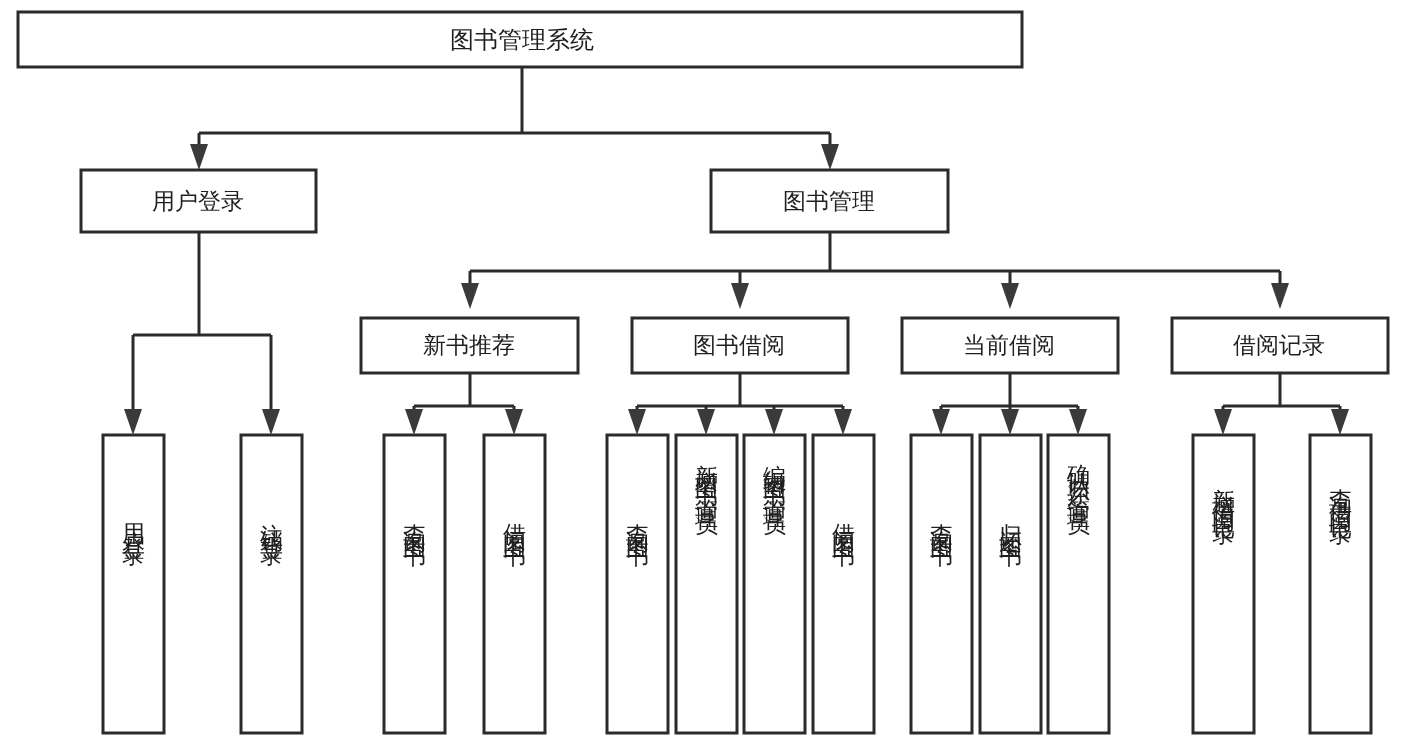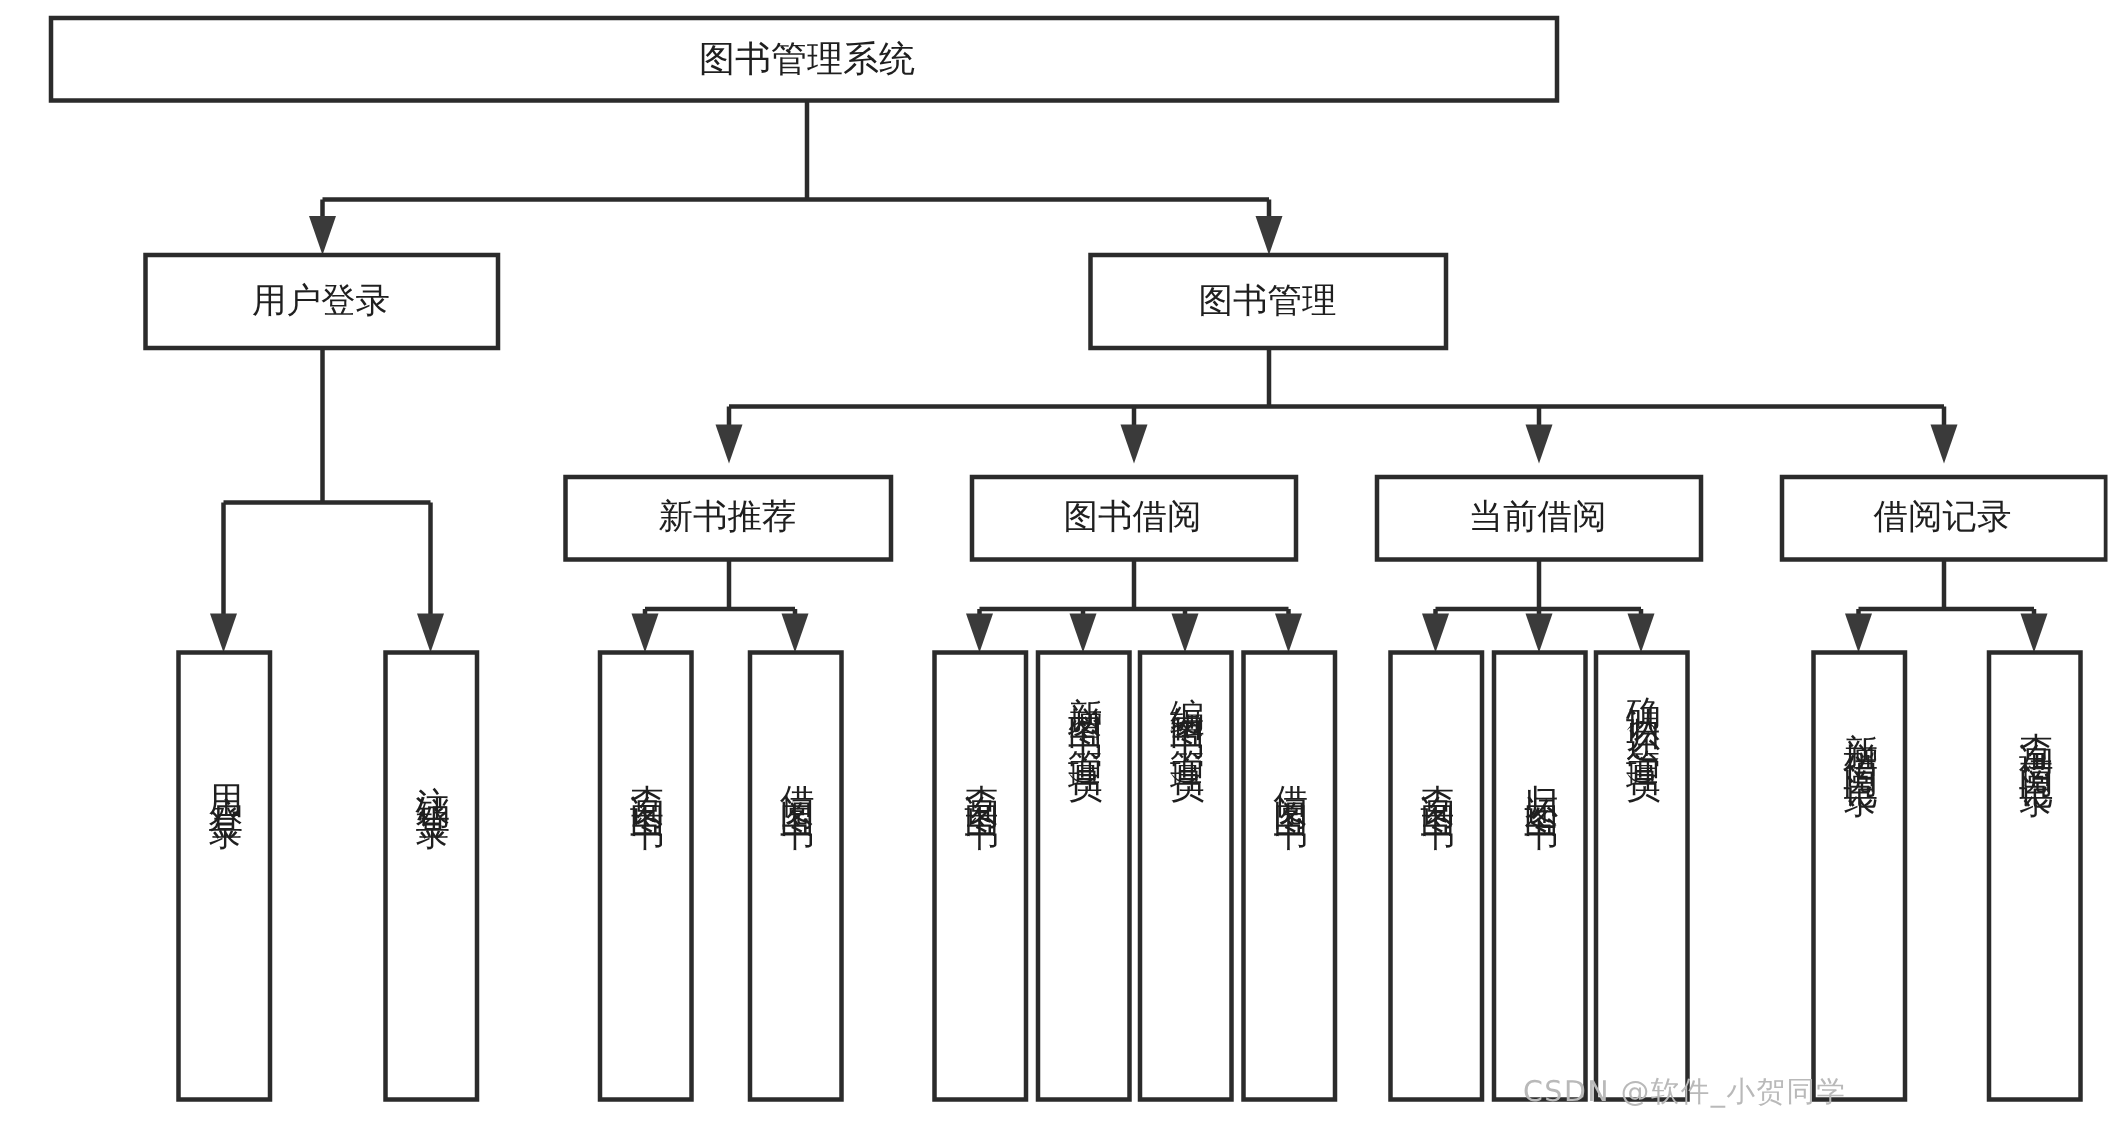--- a/index.html
+++ b/index.html
@@ -10,21 +10,21 @@
   }
   body {
     width: 1405px;
     height: 747px;
     position: relative;
     overflow: hidden;
     font-family: "DejaVu Sans", "Liberation Sans", sans-serif;
   }
   #diagram-root {
     position: absolute;
-    left: 16px;
+    left: 0;
     top: 0;
     width: 1223px;
     height: 747px;
   }
   svg.diagram-canvas {
     display: block;
     width: 1405px;
     height: 747px;
   }
   .node-box {
@@ -263,14 +263,13 @@
     <span class="leaf-label">确认归还（管理员）</span>
   </div>
 
   <div class="leaf-label-wrap" style="left:1193px; top:470px; width:61px; height:260px;">
     <span class="leaf-label">新增借阅记录</span>
   </div>
   <div class="leaf-label-wrap" style="left:1310px; top:470px; width:61px; height:260px;">
     <span class="leaf-label">查询借阅记录</span>
   </div>
 
-  <div class="watermark">CSDN @软件_小贺同学</div>
 </div>
 
 </body></html>

